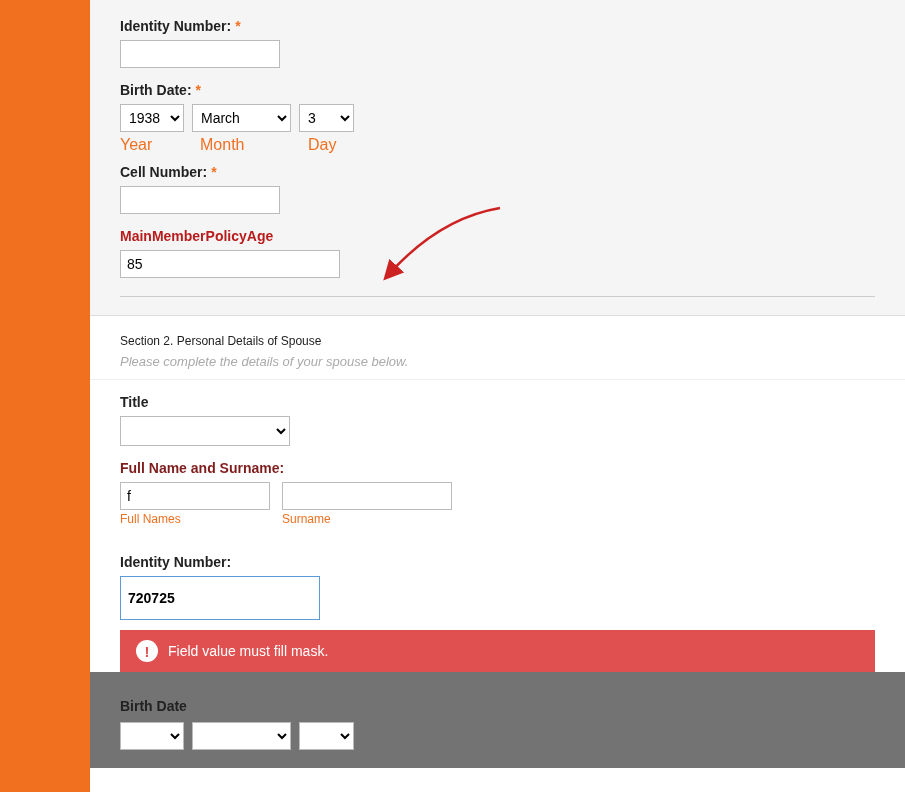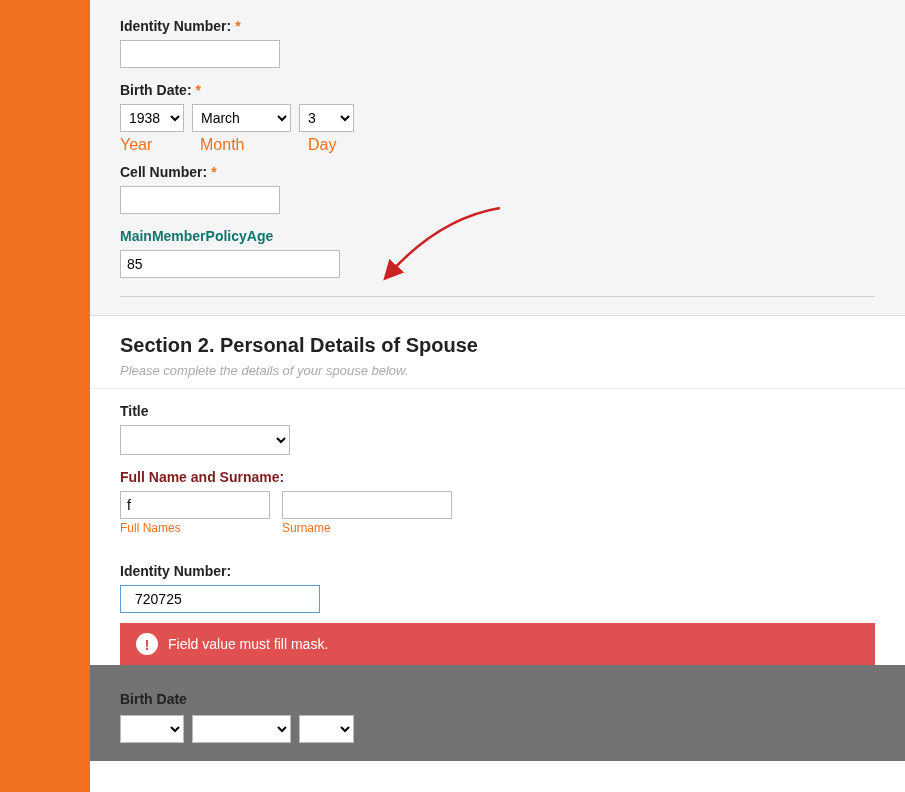--- a/index.html
+++ b/index.html
@@ -71,21 +71,21 @@
       background: #fff;
       padding: 3px 4px;
       font-size: 14px;
       height: 28px;
     }
     .year-select { width: 64px; }
     .month-select { width: 99px; }
     .day-select { width: 55px; }
     .policy-age-label {
       font-weight: bold;
-      color: #0f766e;
+      color: #b91c1c;
       margin-bottom: 6px;
       margin-top: 14px;
     }
     .policy-age-input {
       width: 220px;
       border: 1px solid #bbb;
       padding: 4px 6px;
       font-size: 14px;
       height: 28px;
       background: #fff;
@@ -96,22 +96,22 @@
       margin: 18px 0 0 0;
     }
 
     
     .section2-header {
       background: #fff;
       padding: 18px 30px 10px 30px;
       border-bottom: 1px solid #eee;
     }
     .section2-title {
-      font-weight: bold;
-      font-size: 20px;
+      font-weight: normal;
+      font-size: 12px;
       color: #222;
       margin-bottom: 6px;
     }
     .section2-subtitle {
       color: #aaa;
       font-style: italic;
       font-size: 13px;
     }
     .section2-body {
       background: #fff;
@@ -172,26 +172,27 @@
       background: #fff;
     }
     .identity2-label {
       font-weight: bold;
       color: #222;
       margin-bottom: 6px;
     }
     .identity2-input {
       border: 1px solid #5b9bd5;
       border: 1.5px solid #5b9bd5;
-      padding: 4px 14px;
-      font-size: 14px;
-      height: 28px;
+      padding: 4px 7px;
+      font-size: 14px;
+      height: 44px;
       width: 200px;
       background: #fff;
       outline: none;
+      font-weight: bold;
     }
     .error-banner {
       background: #e05050;
       color: #fff;
       padding: 10px 16px;
       display: flex;
       align-items: center;
       gap: 10px;
       font-size: 14px;
       margin-top: 10px;

